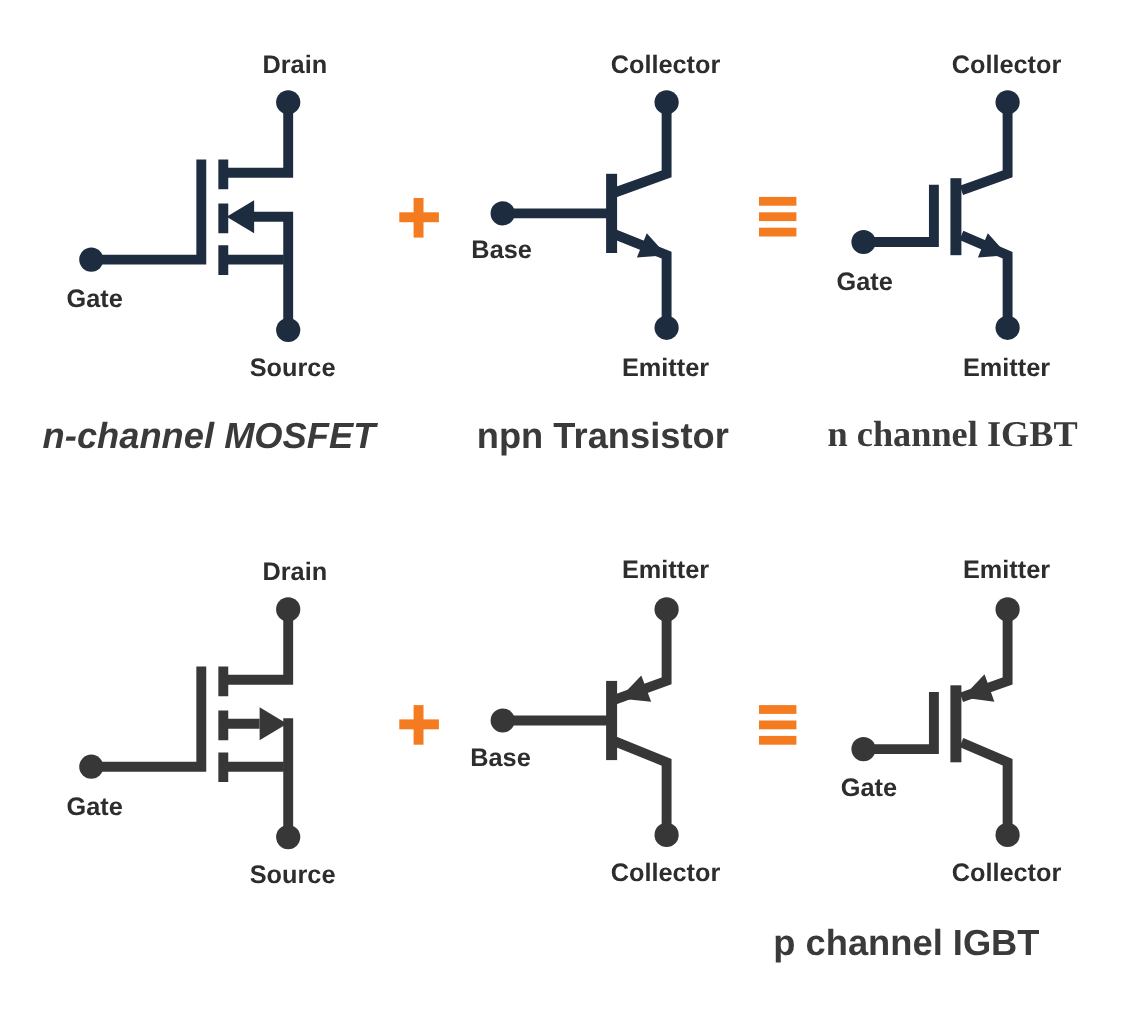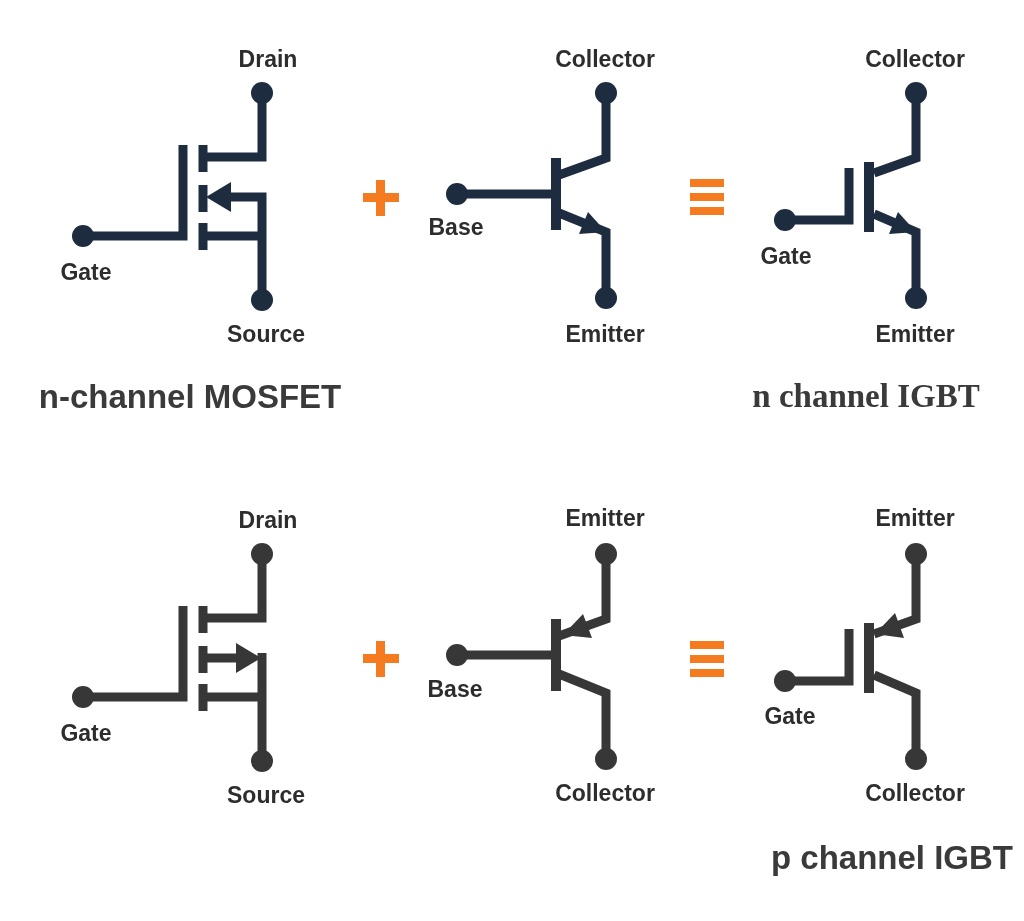--- a/index.html
+++ b/index.html
@@ -59,37 +59,38 @@
     <path class="wire" d="M166 117 H202 V220"></path>
     <path class="wire" d="M143 156 H198"></path>
     <polygon class="pad" points="146,117 171,102 171,132"></polygon>
     <circle class="pad" cx="202" cy="13" r="11"></circle>
     <circle class="pad" cx="23" cy="156" r="11"></circle>
     <circle class="pad" cx="202" cy="220" r="11"></circle>
   </svg>
   <div class="term" style="left:268px; top:59px;">Drain</div>
   <div class="term" style="left:86px;  top:272px;">Gate</div>
   <div class="term" style="left:266px; top:334px;">Source</div>
-  <div class="caption" style="left:190px; top:396px;">n-channel MOSFET</div>
+  <div class="caption" style="left:190px; top:396px;font-style:italic;">n-channel MOSFET</div>
 
   <div class="plus-icon" style="left:363px; top:180px;"></div>
 
   <svg class="sym row0" style="left:440px; top:80px;" width="240" height="230" viewBox="0 0 240 230">
     <path class="wire" d="M166 13 V78 L119 95"></path>
     <path class="bar" d="M116 78 V150"></path>
     <path class="wire" d="M17 114 H112"></path>
     <path class="wire" d="M119 133 L166 152 V218"></path>
     <polygon class="pad" points="166,152 139,154 148,132"></polygon>
     <circle class="pad" cx="166" cy="13" r="11"></circle>
     <circle class="pad" cx="17" cy="114" r="11"></circle>
     <circle class="pad" cx="166" cy="218" r="11"></circle>
   </svg>
   <div class="term" style="left:605px; top:59px;">Collector</div>
   <div class="term" style="left:456px; top:227px;">Base</div>
   <div class="term" style="left:605px; top:334px;">Emitter</div>
+  <div class="caption" style="left:548px; top:396px;">npn Transistor</div>
 
   <div class="equiv-icon" style="left:690px; top:179px;">
       <span></span>
       <span></span>
       <span></span>
     </div>
 
   <svg class="sym row0" style="left:730px; top:80px;" width="240" height="230" viewBox="0 0 240 230">
     <path class="wire" d="M186 13 V78 L144 93"></path>
     <path class="bar" d="M139 82 V152"></path>
@@ -151,15 +152,15 @@
     <path class="wire" d="M55 140 H119 V88"></path>
     <path class="wire" d="M144 134 L186 152 V218"></path>
     <polygon class="pad" points="145,93 165,72 174,97"></polygon>
     <circle class="pad" cx="186" cy="13" r="11"></circle>
     <circle class="pad" cx="55" cy="140" r="11"></circle>
     <circle class="pad" cx="186" cy="218" r="11"></circle>
   </svg>
   <div class="term" style="left:915px; top:518px;">Emitter</div>
   <div class="term" style="left:790px; top:716px;">Gate</div>
   <div class="term" style="left:915px; top:793px;">Collector</div>
-  <div class="caption" style="left:892px; top:857px;text-align:center;">p channel IGBT</div>
+  <div class="caption" style="left:824px; top:857px;text-align:center;">p channel IGBT</div>
 
 </div>
 
 </body></html>

